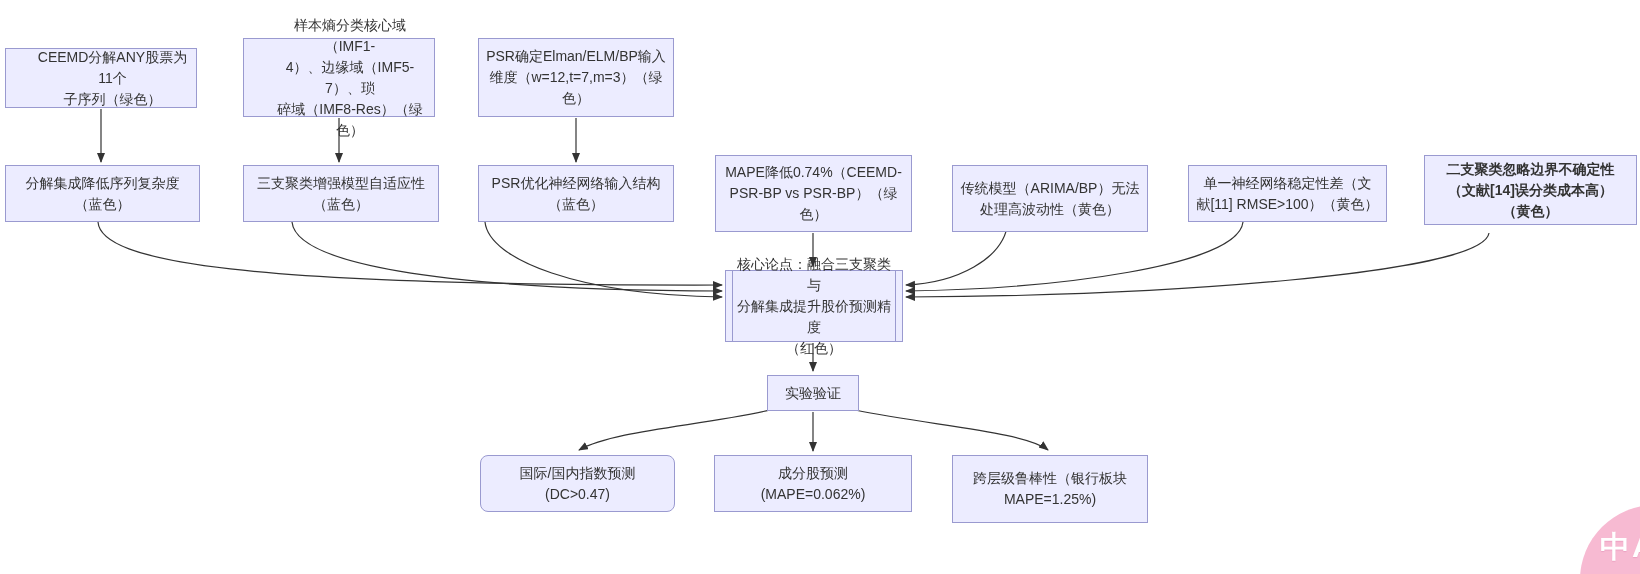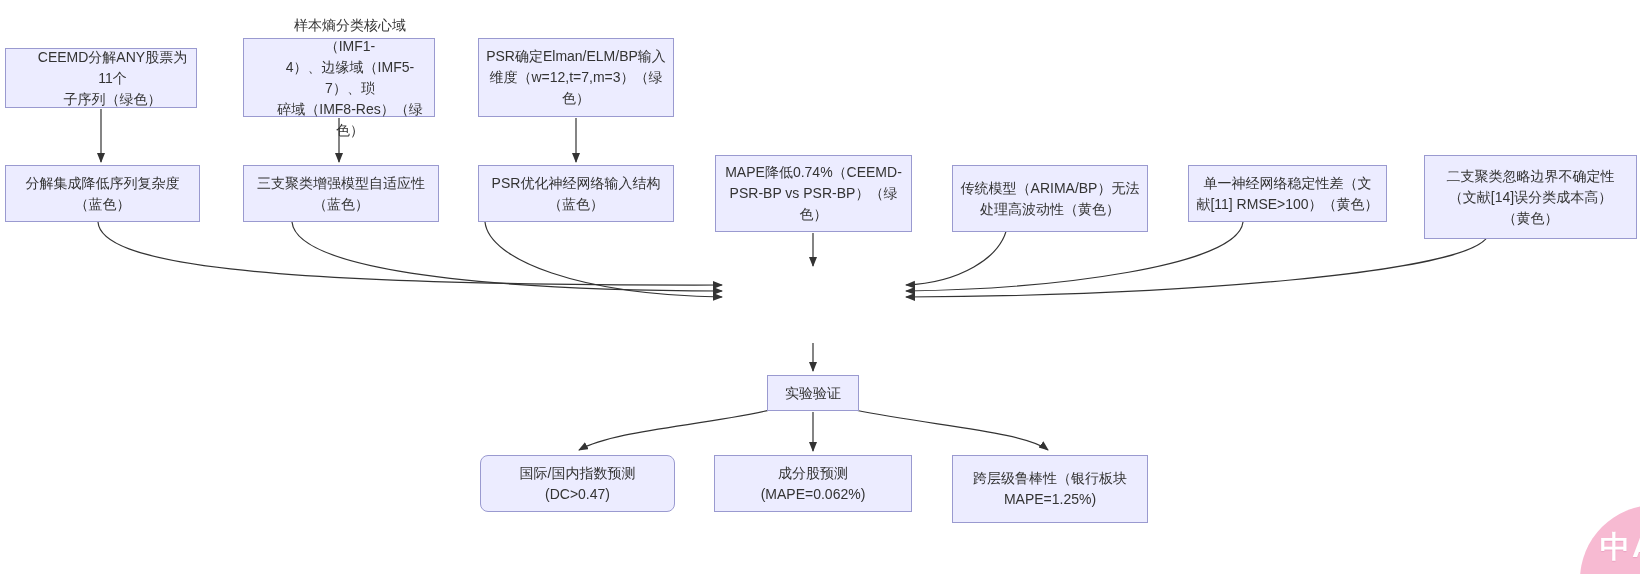--- a/index.html
+++ b/index.html
@@ -40,21 +40,21 @@
   
   #n-ceemd       {left:5px;   top:48px;  width:192px; height:60px;padding-left:29px;}
   #n-entropy     {left:243px; top:38px;  width:192px; height:79px;padding-left:28px;}
   #n-psrdim      {left:478px; top:38px;  width:196px; height:79px;}
   #n-decomp      {left:5px;   top:165px; width:195px; height:57px;}
   #n-threeway    {left:243px; top:165px; width:196px; height:57px;}
   #n-psropt      {left:478px; top:165px; width:196px; height:57px;}
   #n-mape        {left:715px; top:155px; width:197px; height:77px;}
   #n-traditional {left:952px; top:165px; width:196px; height:67px;}
   #n-singlenn    {left:1188px;top:165px; width:199px; height:57px;}
-  #n-twoway      {left:1424px;top:155px; width:213px; height:84px;}
+  #n-twoway      {left:1424px;top:155px; width:213px; height:70px;font-weight:bold;}
   #n-core        {left:725px; top:270px; width:178px; height:72px;}
   #n-experiment  {left:767px; top:375px; width:92px;  height:36px;}
   #n-indexpred   {left:480px; top:455px; width:195px; height:57px;border-radius:8px;}
   #n-constituent {left:714px; top:455px; width:198px; height:57px;}
   #n-robustness  {left:952px; top:455px; width:196px; height:68px;}
 
   
   #n-core::before, #n-core::after{
     content:"";
     position:absolute;
@@ -129,20 +129,23 @@
   <div class="node" id="n-mape">MAPE降低0.74%（CEEMD-
 PSR-BP vs PSR-BP）（绿
 色）</div>
   <div class="node" id="n-traditional">传统模型（ARIMA/BP）无法
 处理高波动性（黄色）</div>
   <div class="node" id="n-singlenn">单一神经网络稳定性差（文
 献[11] RMSE&gt;100）（黄色）</div>
   <div class="node" id="n-twoway">二支聚类忽略边界不确定性
 （文献[14]误分类成本高）
 （黄色）</div>
+  <div class="node" id="n-core">核心论点：融合三支聚类与
+分解集成提升股价预测精度
+（红色）</div>
   <div class="node" id="n-experiment">实验验证</div>
   <div class="node" id="n-indexpred">国际/国内指数预测
 (DC&gt;0.47)</div>
   <div class="node" id="n-constituent">成分股预测
 (MAPE=0.062%)</div>
   <div class="node" id="n-robustness">跨层级鲁棒性（银行板块
 MAPE=1.25%)</div>
 
   <div class="badge">
     <span class="badge-label">中A</span>

